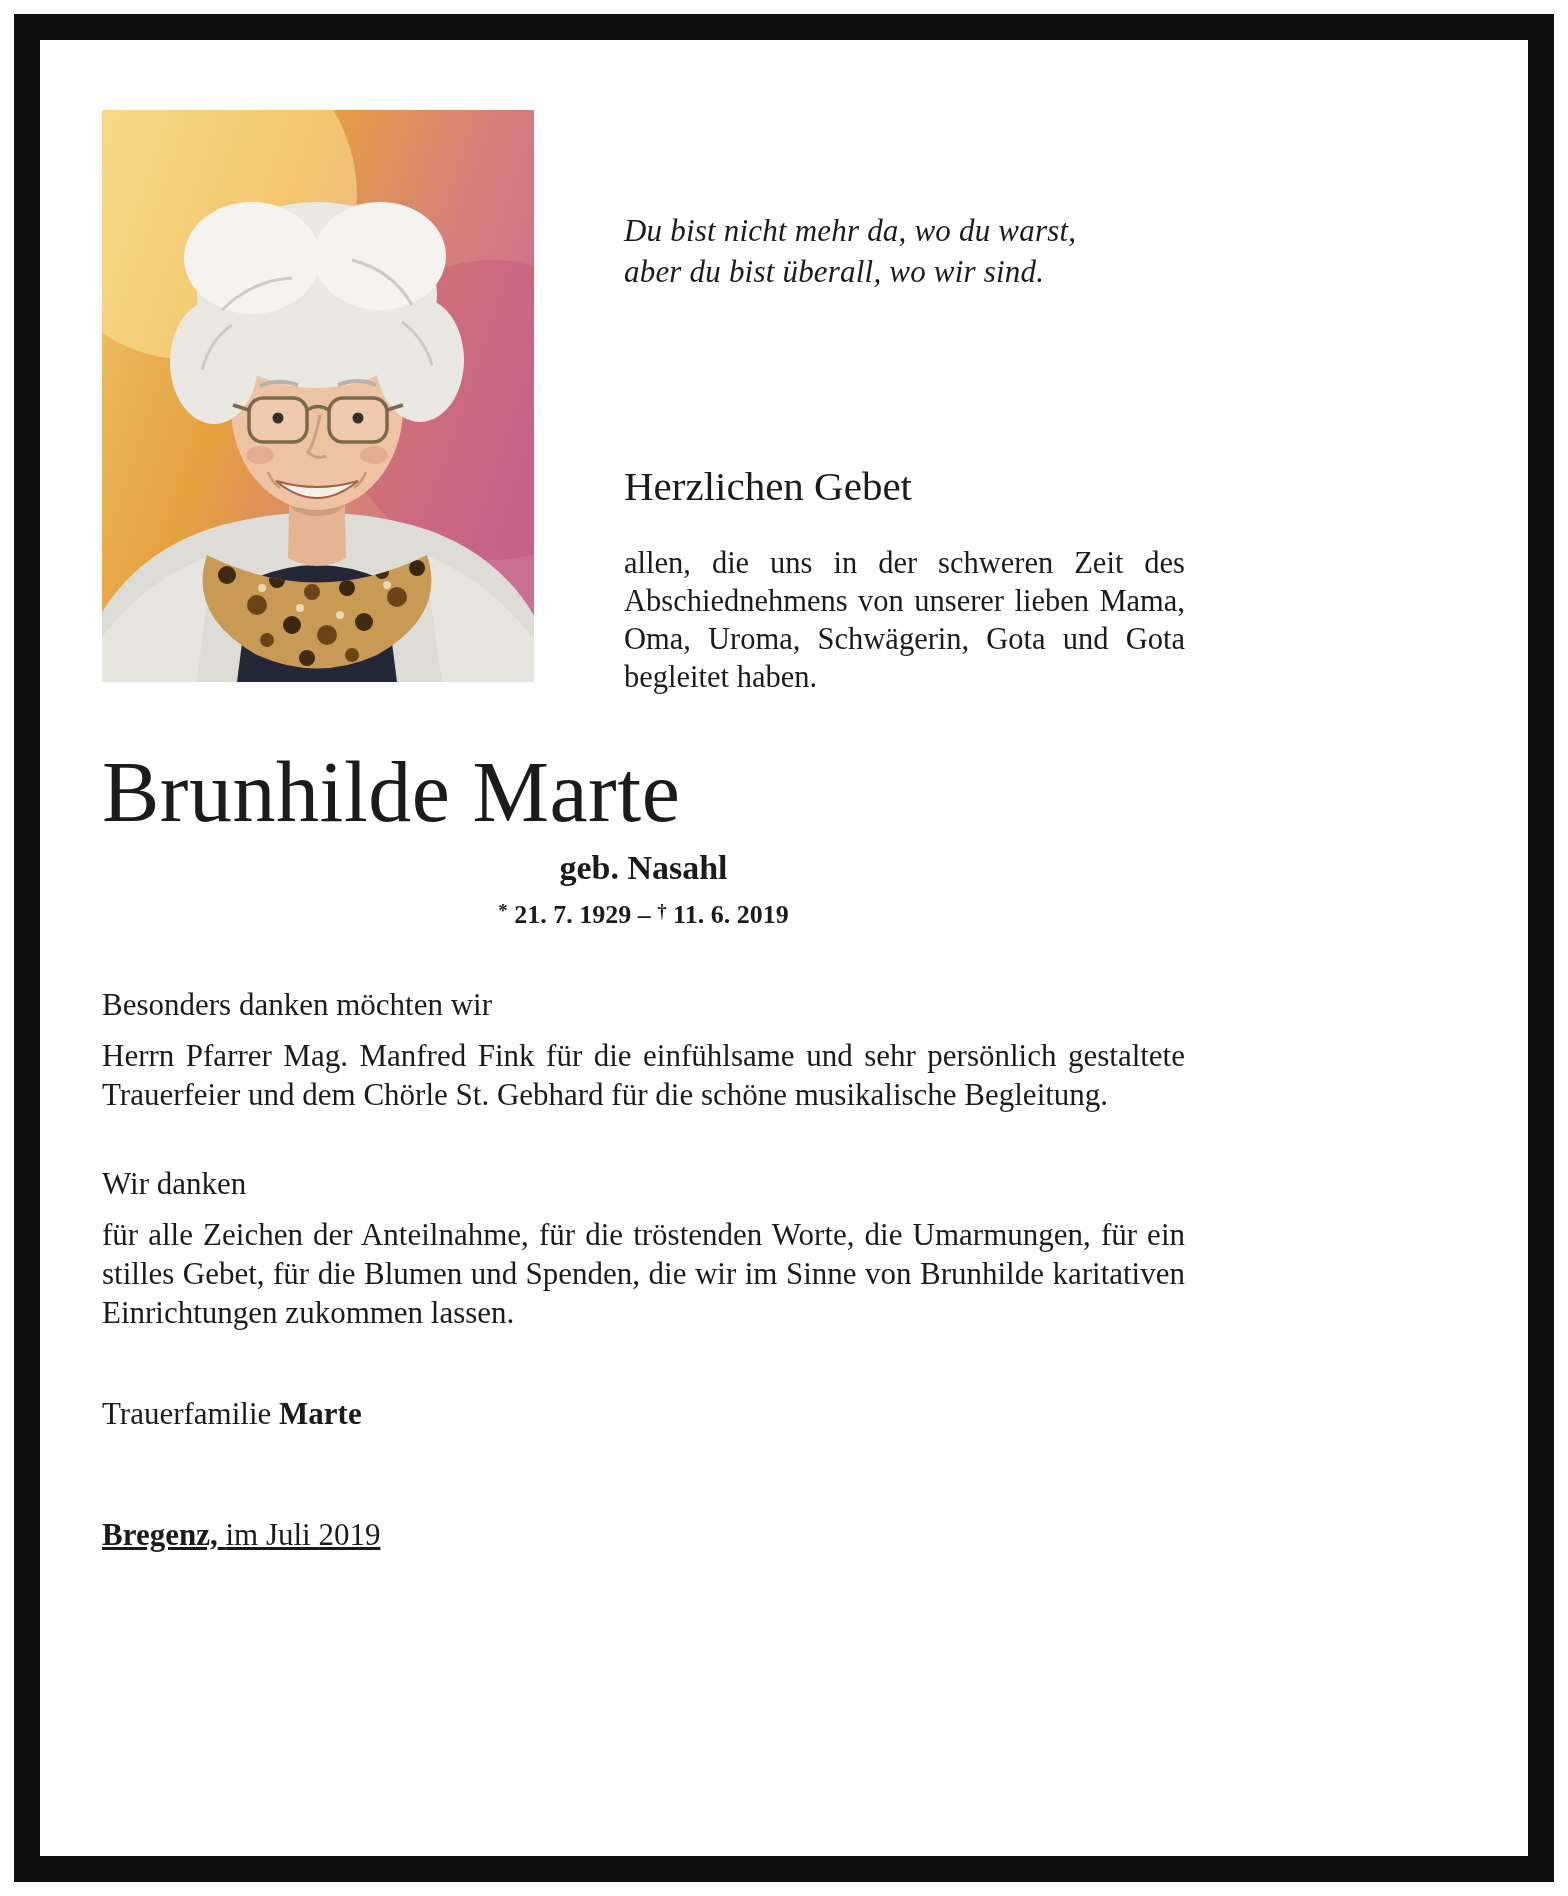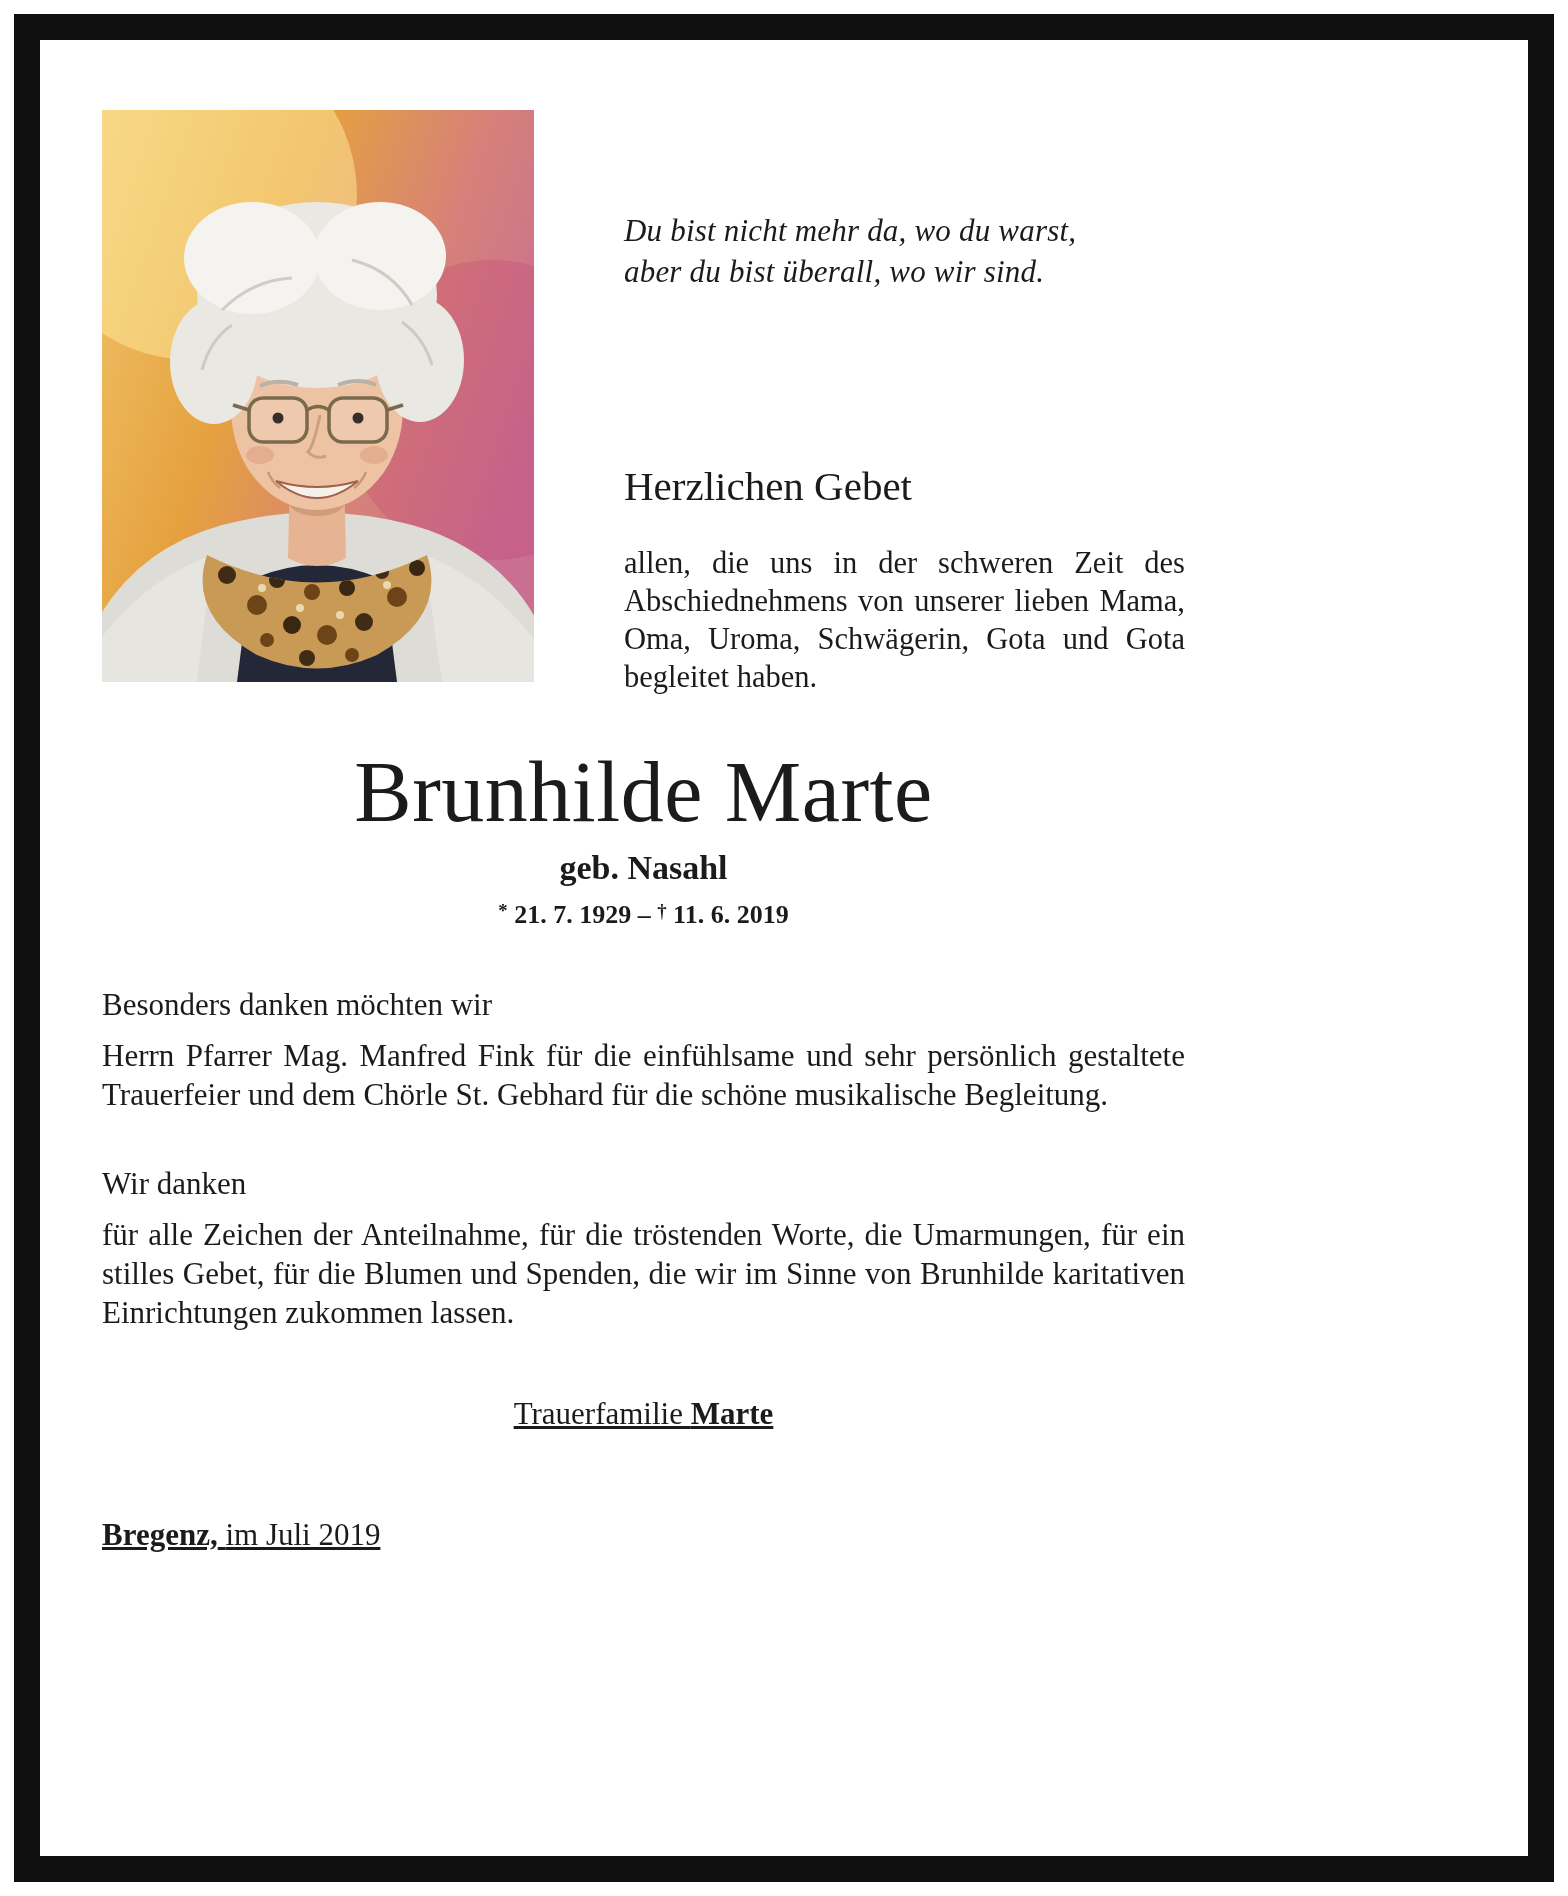--- a/index.html
+++ b/index.html
@@ -61,21 +61,21 @@
     margin: 34px 0 0 0;
     font-size: 30.5px;
     line-height: 38px;
     text-align: justify;
   }
   .name {
     margin: 50px 0 0 0;
     font-size: 86px;
     line-height: 1.08;
     font-weight: 400;
-    text-align: center;
+    text-align: left;
     letter-spacing: 0.5px;
   }
   .maiden {
     margin-top: 10px;
     text-align: center;
     font-weight: 700;
     font-size: 34px;
     line-height: 38px;
   }
   .dates {
@@ -97,22 +97,21 @@
   .para {
     margin: 12px 0 0 0;
     font-size: 31px;
     line-height: 39px;
     text-align: justify;
   }
   .signature {
     margin-top: 62px;
     font-size: 31px;
     line-height: 39px;
-    text-align: center;
-    text-decoration: underline;
+    text-align: left;
   }
   .place {
     margin-top: 82px;
     font-size: 31px;
     line-height: 39px;
     text-decoration: underline;
   }
   .b { font-weight: 700; }
 </style>
 </head>

